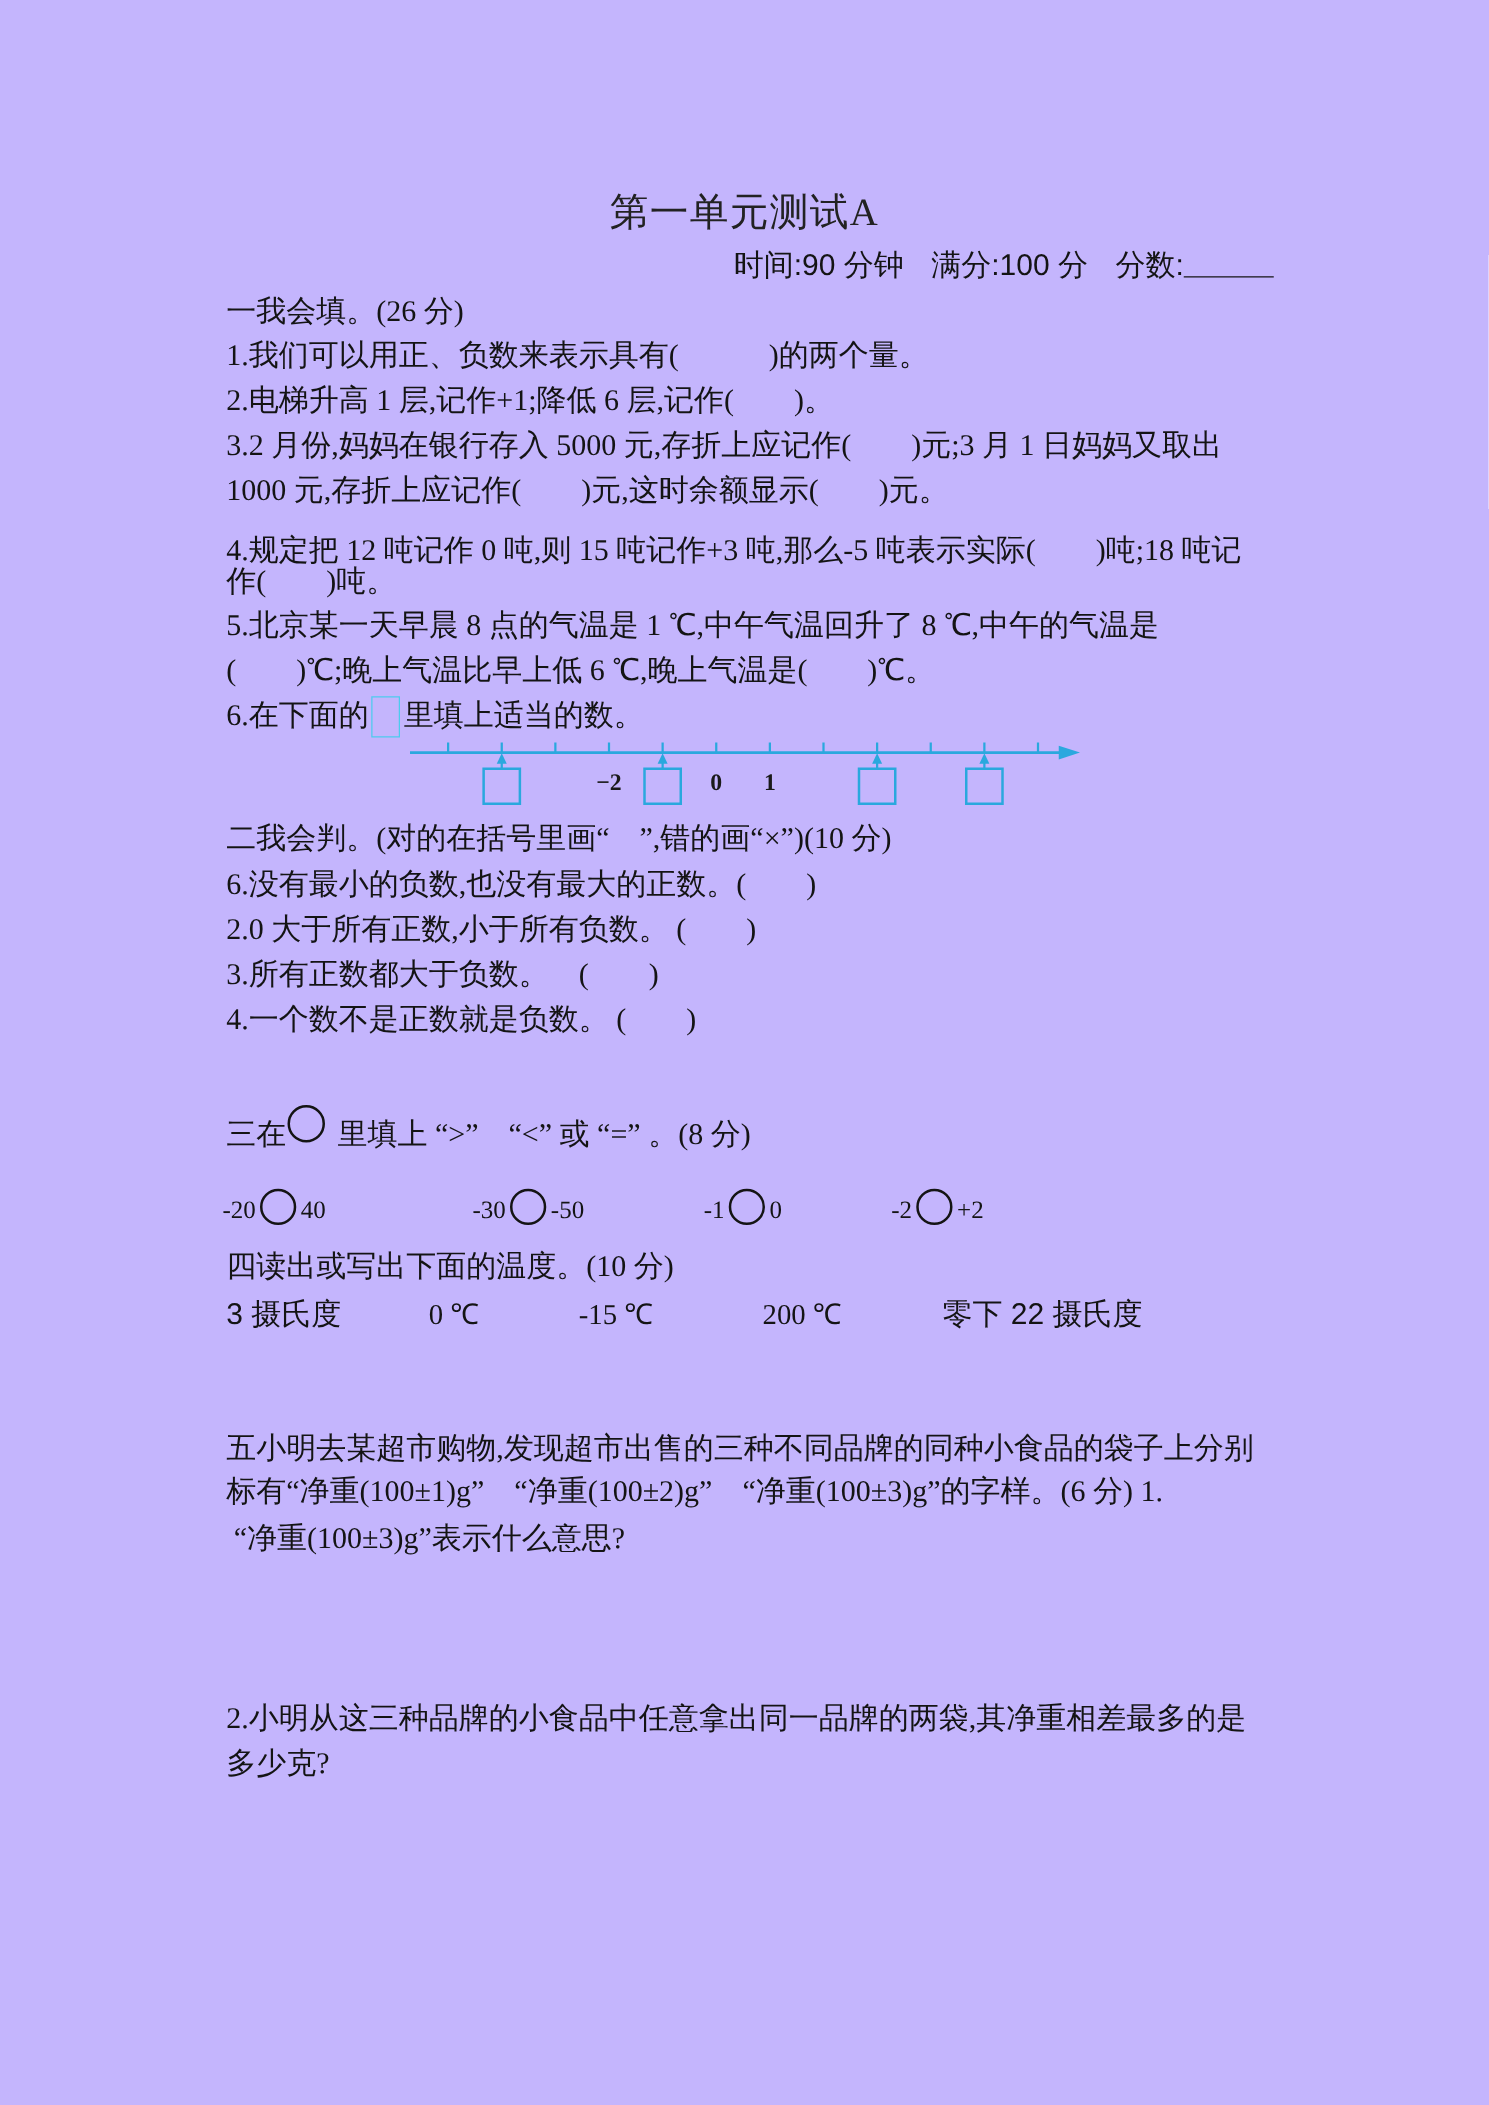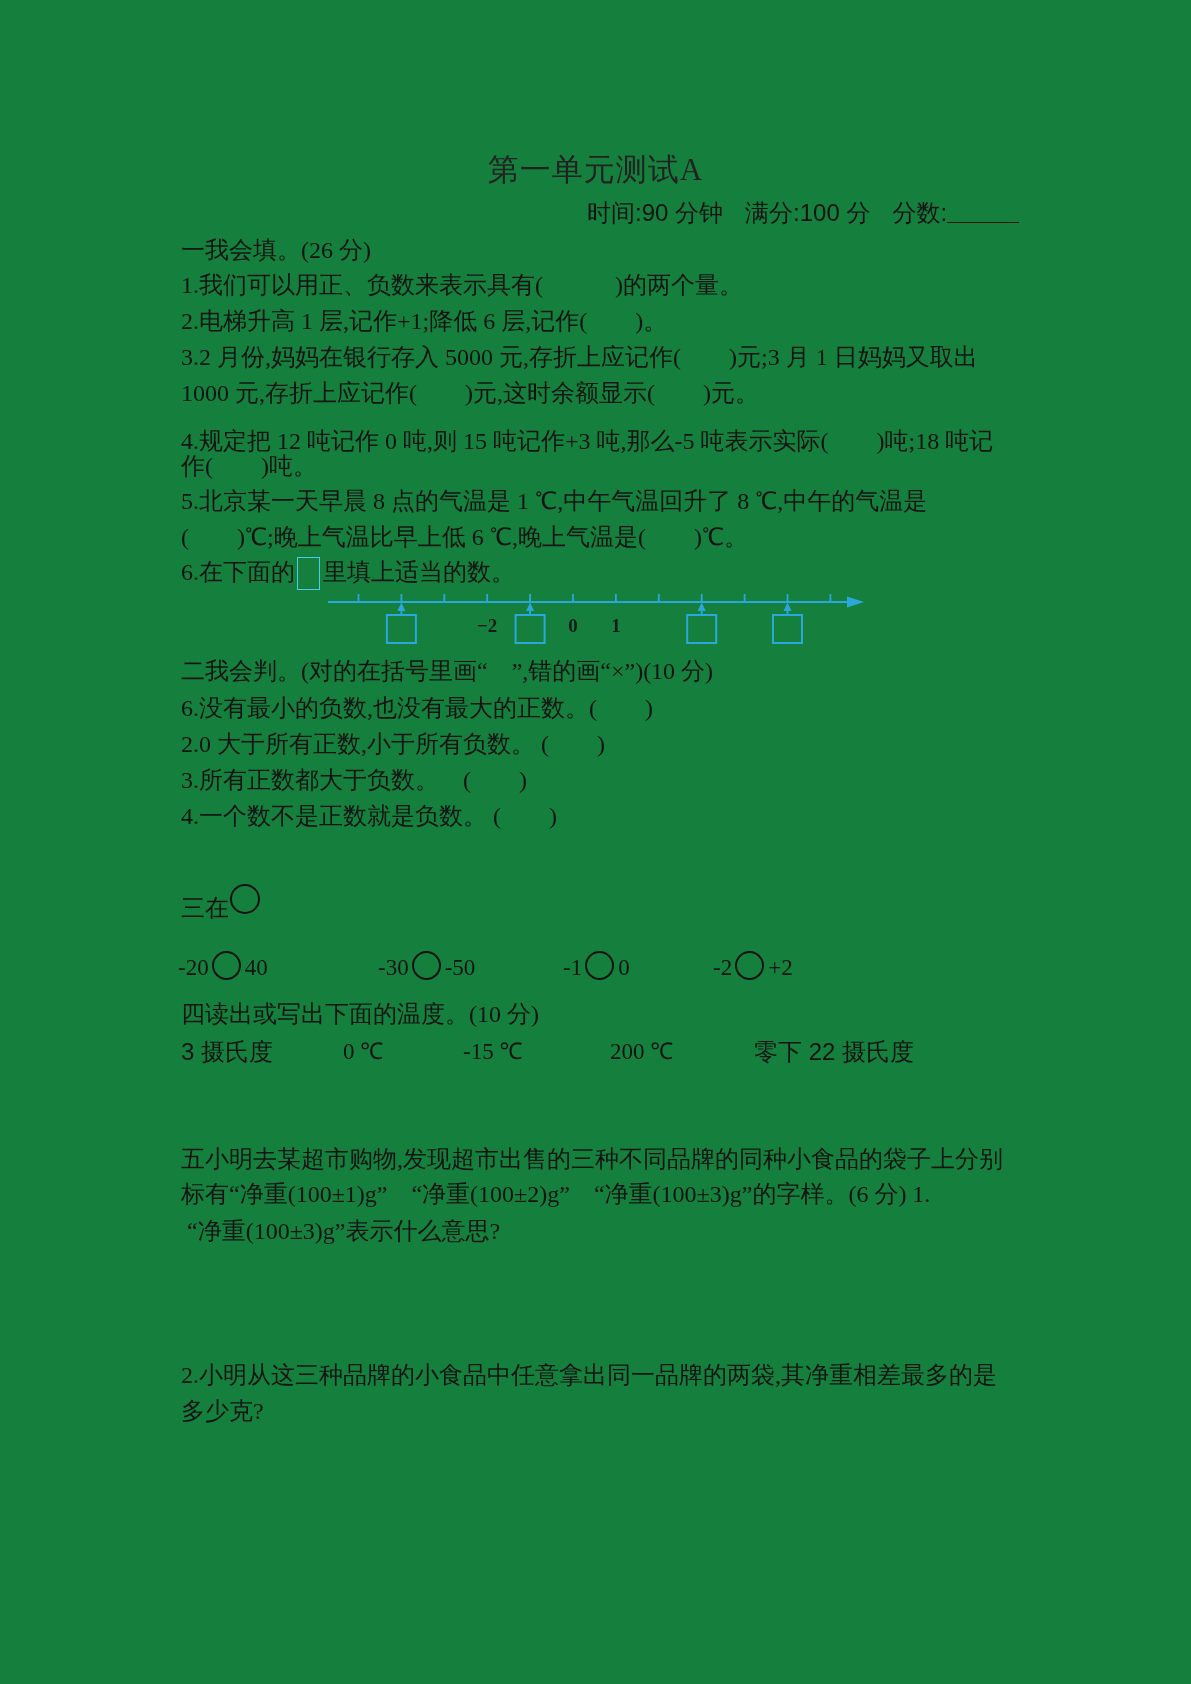--- a/index.html
+++ b/index.html
@@ -1,20 +1,20 @@
 <!DOCTYPE html>
 <html><head>
   <meta charset="utf-8">
   <style>
     html, body { margin: 0; padding: 0; background: #ffffff; }
     #page {
       position: relative;
       width: 1191px;
       height: 1684px;
-      background: #15803d;
+      background: #c4b5fd;
       overflow: hidden;
       color: #141414;
       font-family: "Liberation Sans", sans-serif;
       font-size: 24px;
     }
     .line {
       position: absolute;
       left: 181px;
       height: 30px;
       line-height: 30px;
@@ -72,21 +72,21 @@
       width: 30px;
       height: 30px;
     }
     .pair {
       position: absolute;
       top: 953px;
       height: 30px;
       display: flex;
       align-items: center;
       font-family: "Liberation Serif", serif;
-      font-size: 23px;
+      font-size: 20px;
       white-space: pre;
     }
     .pair .circle { margin: 0 4px 0 3px; position: relative; top: -3px; }
     .temp {
       position: absolute;
       top: 1037px;
       height: 30px;
       line-height: 30px;
       white-space: pre;
       text-align: center;
@@ -152,20 +152,21 @@
     </svg>
 
   <div class="line" style="top:656px">二我会判。(对的在括号里画“　”,错的画“×”)(10 分)</div>
   <div class="line" style="top:693px">6.没有最小的负数,也没有最大的正数。(　　)</div>
   <div class="line" style="top:729px">2.0 大于所有正数,小于所有负数。 (　　)</div>
   <div class="line" style="top:765px">3.所有正数都大于负数。　(　　)</div>
   <div class="line" style="top:801px">4.一个数不是正数就是负数。 (　　)</div>
 
   <div class="line" style="top:893px">三在</div>
   <span class="circle s3-head-circle"></span>
+  <div class="line" style="top:893px; left:270px">里填上 “&gt;”　“&lt;” 或 “=” 。(8 分)</div>
 
   <div class="pair" style="left:178px"><span>-20</span><span class="circle"></span><span>40</span></div>
   <div class="pair" style="left:378px"><span>-30</span><span class="circle"></span><span>-50</span></div>
   <div class="pair" style="left:563px"><span>-1</span><span class="circle"></span><span>0</span></div>
   <div class="pair" style="left:713px"><span>-2</span><span class="circle"></span><span>+2</span></div>
 
   <div class="line" style="top:999px">四读出或写出下面的温度。(10 分)</div>
   <div class="temp" style="left:181px">3 摄氏度</div>
   <div class="temp num" style="left:343px">0 ℃</div>
   <div class="temp num" style="left:463px">-15 ℃</div>

